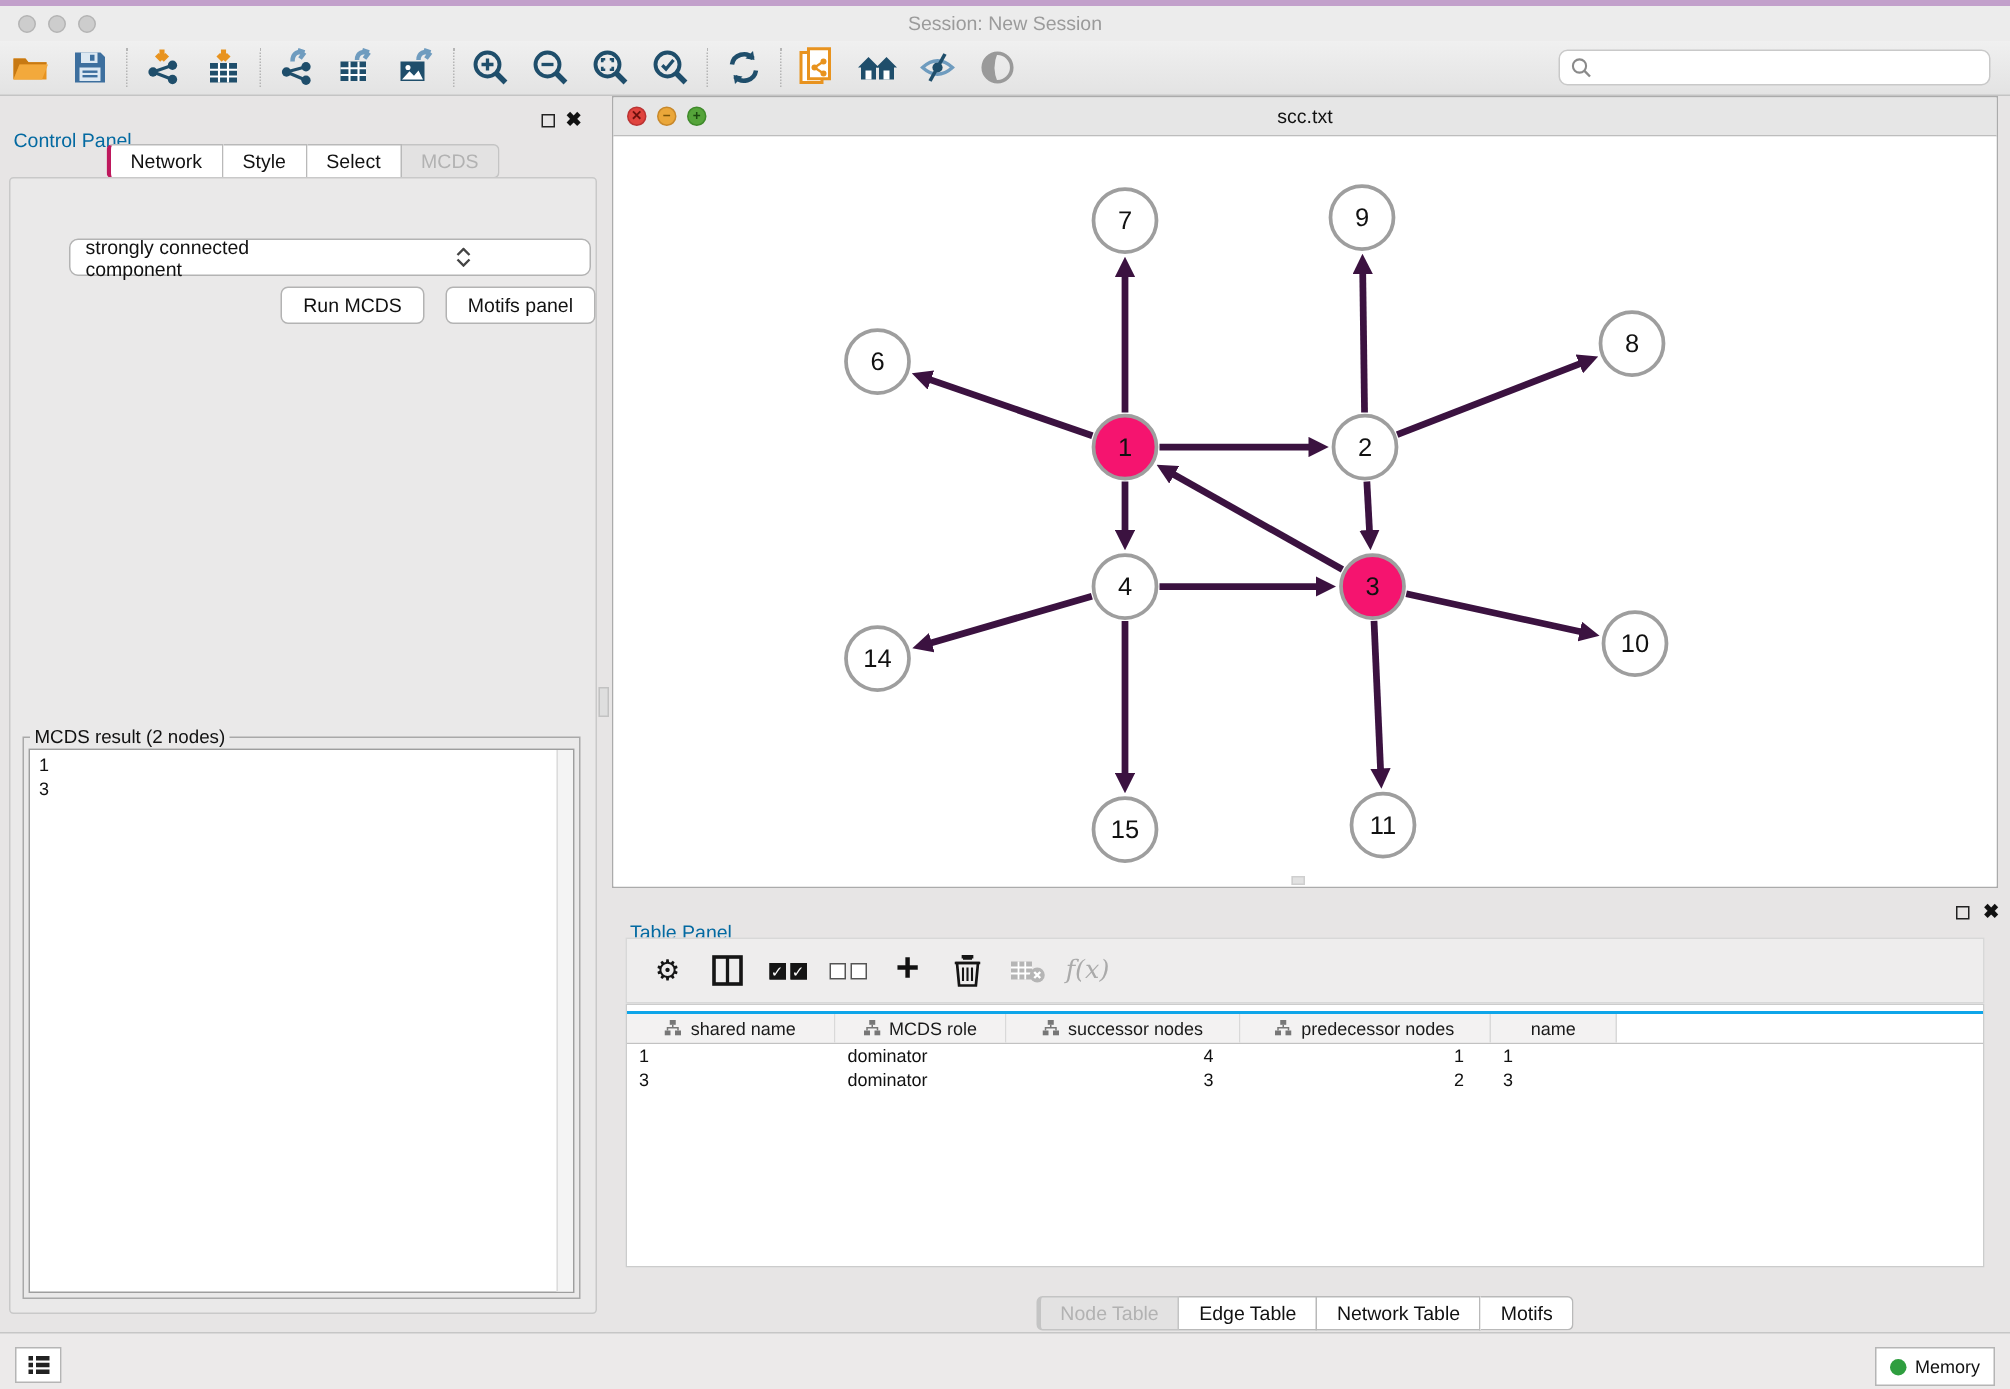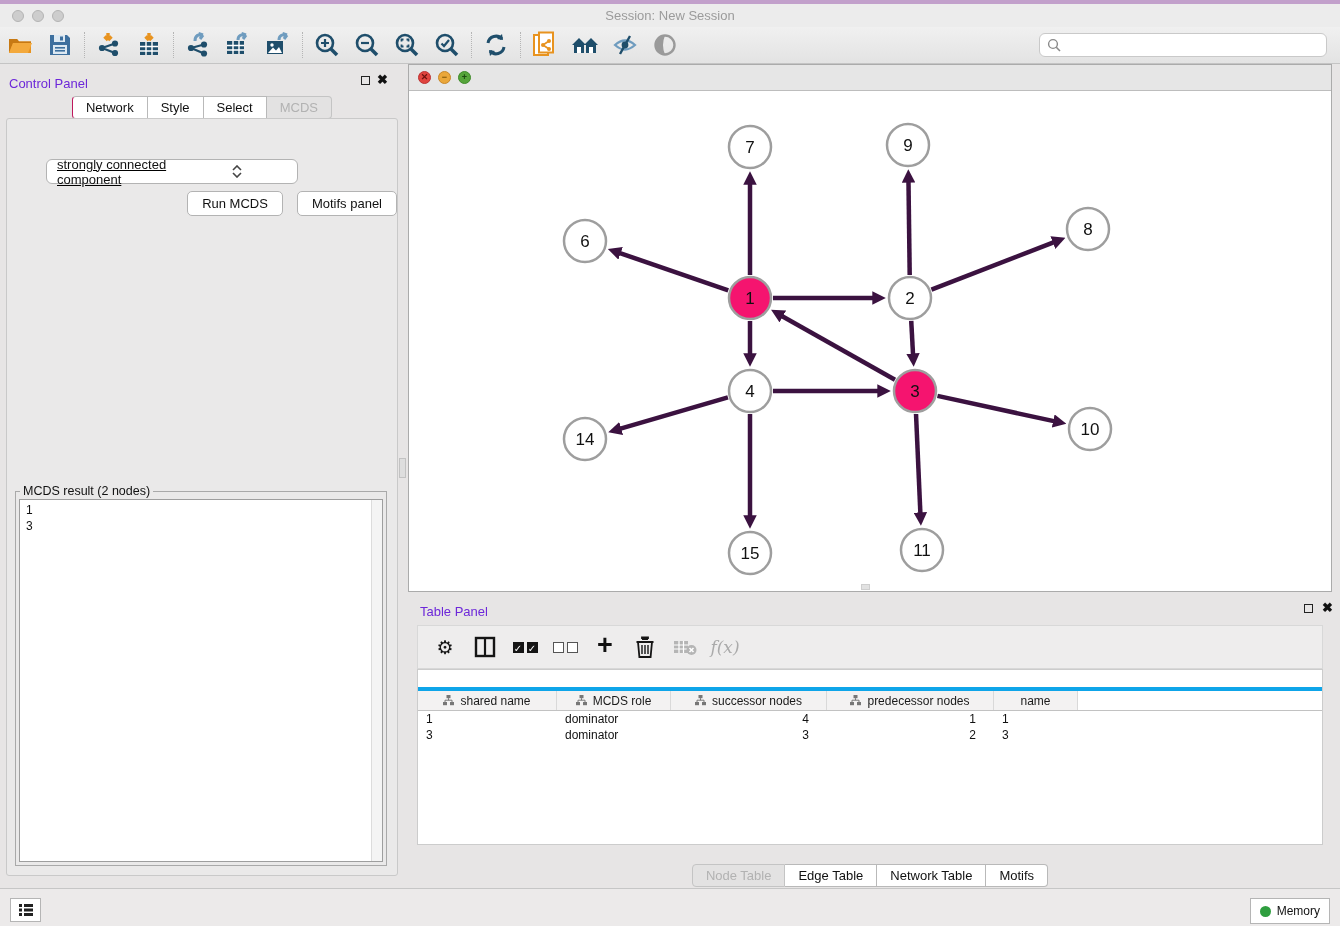--- a/index.html
+++ b/index.html
@@ -21,38 +21,38 @@
              display:flex; align-items:center; }
   .tb-btn { width:40px; height:32px; display:flex; align-items:center; justify-content:center; }
   .tb-sep { width:1px; height:26px; margin:0 4px; border-left:1px dotted #b5b5b5; }
   .searchbox { position:absolute; right:13px; top:6px; width:288px; height:24px; background:#fff;
                border:1px solid #c9c9c9; border-radius:6px; display:flex; align-items:center; }
   .searchbox svg { margin-left:7px; }
   .searchbox input { border:none; outline:none; flex:1; height:100%; font-size:13px; background:transparent; }
 
   
   .cp-title-row { position:absolute; left:0; top:68px; width:404px; height:26px; }
-  .panel-title { position:absolute; left:9px; top:8px; font-size:13px; color:#6d28d9; }
+  .panel-title { position:absolute; left:9px; top:18px; font-size:13px; color:#0369a1; }
   .float-ico { position:absolute; width:9px; height:9px; border:1.5px solid #222; top:8px; }
   .close-ico { position:absolute; top:4px; font-size:13px; font-weight:bold; color:#111; }
   .cp-float { left:361px; } .cp-close { left:377px; }
 
   .seg-tabs { display:flex; }
   .seg { background:#fff; border:1px solid #b9b9b9; border-left:none; padding:3px 13px;
          font-size:13px; color:#111; line-height:15px; }
-  .seg:first-child { border-left:1px solid #be185d; border-radius:4px 0 0 4px; }
+  .seg:first-child { border-left:3px solid #be185d; border-radius:4px 0 0 4px; }
   .seg:last-child { border-radius:0 4px 4px 0; }
   .seg.selected { background:#e3e2e2; color:#b2b2b2; border-color:#c4c4c4; }
   .cp-tabs { position:absolute; left:0; top:96px; width:404px; display:flex; justify-content:center; }
 
   .cp-box { position:absolute; left:6px; top:118px; width:392px; height:758px;
             background:#eae9e9; border:1px solid #c9c9c9; border-radius:3px; }
   .opt-label { position:absolute; left:0; top:20px; width:100%; text-align:center; font-size:13px; color:#111; }
-  .combo { position:absolute; left:39px; top:40px; width:252px; height:25px; background:#fff;
-           border:1px solid #b3b3b3; border-radius:6px; display:flex; align-items:center;text-decoration:underline; }
+  .combo { position:absolute; left:39px; top:40px; width:348px; height:25px; background:#fff;
+           border:1px solid #b3b3b3; border-radius:6px; display:flex; align-items:center; }
   .combo span { flex:1; font-size:13px; color:#111; padding-left:10px; }
   .combo .stepper { width:18px; display:flex; flex-direction:column; align-items:center; gap:1px; margin-right:4px; }
   .btn { background:#fff; border:1px solid #b3b3b3; border-radius:5px; font-size:13px; color:#111;
          padding:4px 14px; }
   .cp-buttons { position:absolute; left:0; top:72px; width:100%; display:flex; justify-content:flex-end; gap:14px; }
 
   .mcds-group { position:absolute; left:8px; top:372px; width:372px; height:375px;
                 border:1px solid #a9a9a9; }
   .mcds-legend { position:absolute; left:4px; top:-8px; background:#eae9e9; padding:0 3px;
                  font-size:12.5px; color:#111; }
@@ -91,21 +91,21 @@
   .cb-pair { display:flex; gap:3px; }
   .cb { width:11px; height:11px; font-size:10px; line-height:11px; text-align:center; }
   .cb.on { background:#151515; color:#fff; border:1px solid #151515; }
   .cb.off { background:#fff; border:1.5px solid #555; }
   .plus-ch { font-size:27px; font-weight:bold; color:#111; margin-top:-3px; }
   .fx { font-family:"DejaVu Serif", serif; font-style:italic; font-size:17px; color:#aaa; }
 
   .node-table { position:absolute; left:417px; top:669px; width:906px; height:176px; background:#fff;
                 border:1px solid #cccccc; }
   .nt-grid { display:grid; grid-template-columns:139px 114px 156px 167px 84px 1fr; }
-  .nt-head { margin-top:17px; border-top:4px solid #0ea5e9; border-bottom:1px solid #c2c2c2; }
+  .nt-head { margin-top:4px; border-top:2px solid #0ea5e9; border-bottom:1px solid #c2c2c2; }
   .nt-hcell { background:#f3f2f2; height:19px; display:flex; align-items:center; justify-content:center;
               gap:6px; font-size:12px; color:#1a1a1a; border-right:1px solid #d9d9d9; }
   .nt-hcell.filler { background:#fff; border-right:none; }
   .nt-cell { height:16px; font-size:12px; color:#111; display:flex; align-items:center; }
   .al { padding-left:8px; justify-content:flex-start; }
   .ar { padding-right:18px; justify-content:flex-end; }
 
   .tp-tabs { position:absolute; left:408px; top:864px; width:924px; display:flex; justify-content:center; }
 
   
@@ -312,20 +312,21 @@
     </div>
   </div>
 
   <div class="v-grip"></div>
 
   <div class="net-win">
     <div class="net-titlebar">
       <div class="mini-dot dot-close">✕</div>
       <div class="mini-dot dot-min">−</div>
       <div class="mini-dot dot-zoom">+</div>
+      <div class="net-title">scc.txt</div>
     </div>
     <div class="net-canvas">
       <svg width="922" height="500">
         <defs>
           <marker id="arrow" viewBox="0 0 10 10" refX="0.5" refY="5" markerWidth="3" markerHeight="3" orient="auto">
             <path id="arrow-path" d="M0,0 L10,5 L0,10 z" fill="#3b1240"></path>
           </marker>
         </defs>
         <g id="edges-layer">
             <line x1="341" y1="184" x2="341" y2="93" stroke="#3b1240" stroke-width="4.5" marker-end="url(#arrow)"></line>

